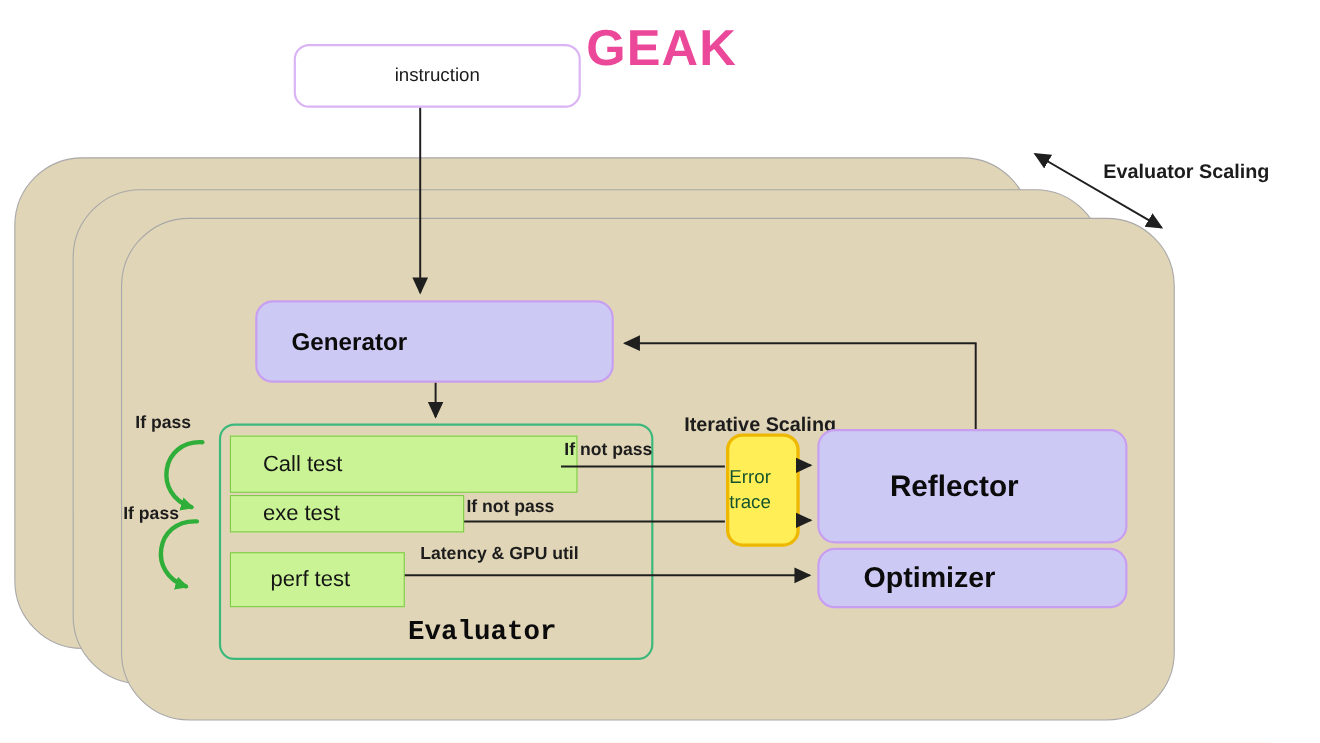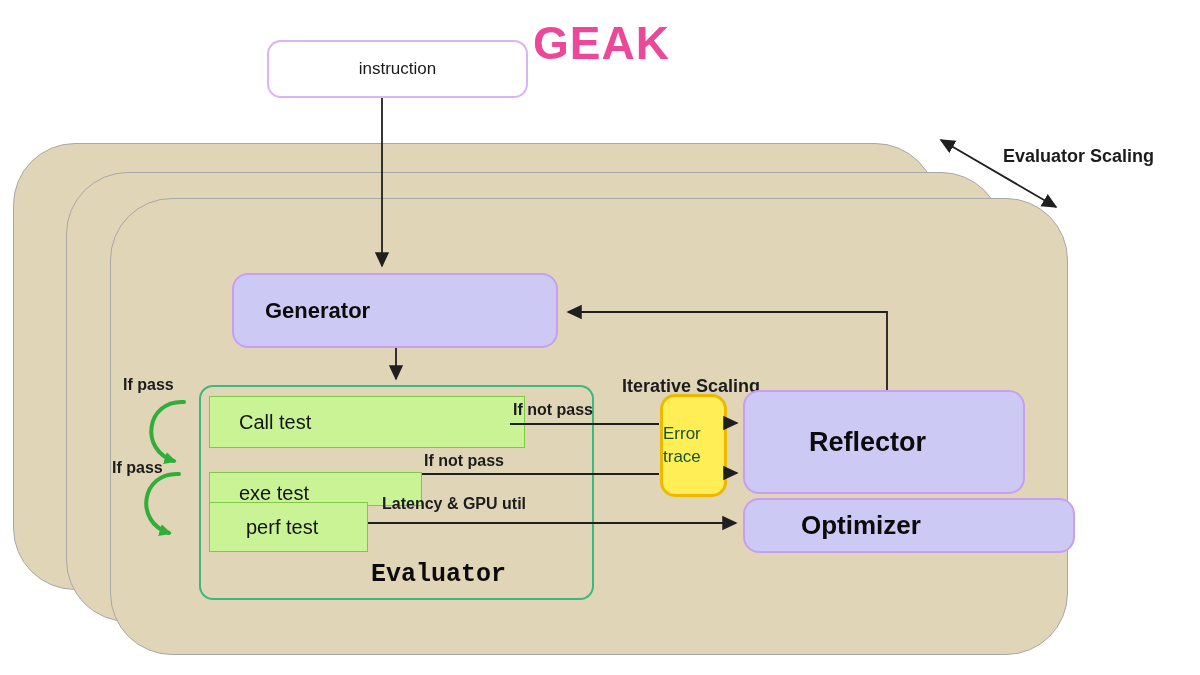--- a/index.html
+++ b/index.html
@@ -53,36 +53,36 @@
   <div class="node purple" style="left:232px;top:273px;width:326px;height:75px;padding-left:31px;font-size:22px;text-align:right;">
     <span>Generator</span>
   </div>
 
   <div class="lbl s18" style="left:622px;top:344px;margin-top:32px;">Iterative Scaling</div>
 
   <div class="evalgroup" style="left:199px;top:385px;width:395px;height:215px;"></div>
   <div class="node test" style="left:209px;top:396px;width:316px;height:52px;">
     <span>Call test</span>
   </div>
-  <div class="node test" style="left:209px;top:472px;width:213px;height:34px;align-items:flex-end;">
+  <div class="node test" style="left:209px;top:450px;width:213px;height:34px;">
     <span>exe test</span>
   </div>
   <div class="node test" style="left:209px;top:502px;width:159px;height:50px;padding-left:36px;">
     <span>perf test</span>
   </div>
   <div class="evallabel" style="left:371px;top:560px;font-family:Liberation Mono, monospace;">Evaluator</div>
 
   <div class="node yellow" style="left:660px;top:394px;width:67px;height:103px;">
     <span>Error trace</span>
   </div>
 
   <div class="node purple" style="left:743px;top:390px;width:282px;height:104px;padding-left:64px;font-size:27px;">
     <span>Reflector</span>
   </div>
-  <div class="node purple" style="left:743px;top:498px;width:332px;height:55px;padding-left:56px;font-size:26px;">
+  <div class="node purple" style="left:743px;top:498px;width:282px;height:55px;padding-left:40px;font-size:26px;">
     <span>Optimizer</span>
   </div>
 
   <div class="lbl s16" style="left:123px;top:376px;">If pass</div>
   <div class="lbl s16" style="left:112px;top:459px;">If pass</div>
   <div class="lbl s17" style="left:513px;top:401px;">If not pass</div>
   <div class="lbl s17" style="left:424px;top:452px;">If not pass</div>
   <div class="lbl s17" style="left:382px;top:495px;">Latency &amp; GPU util</div>
 
   <svg class="connectors" width="1200" height="675" viewBox="0 0 1200 675">

